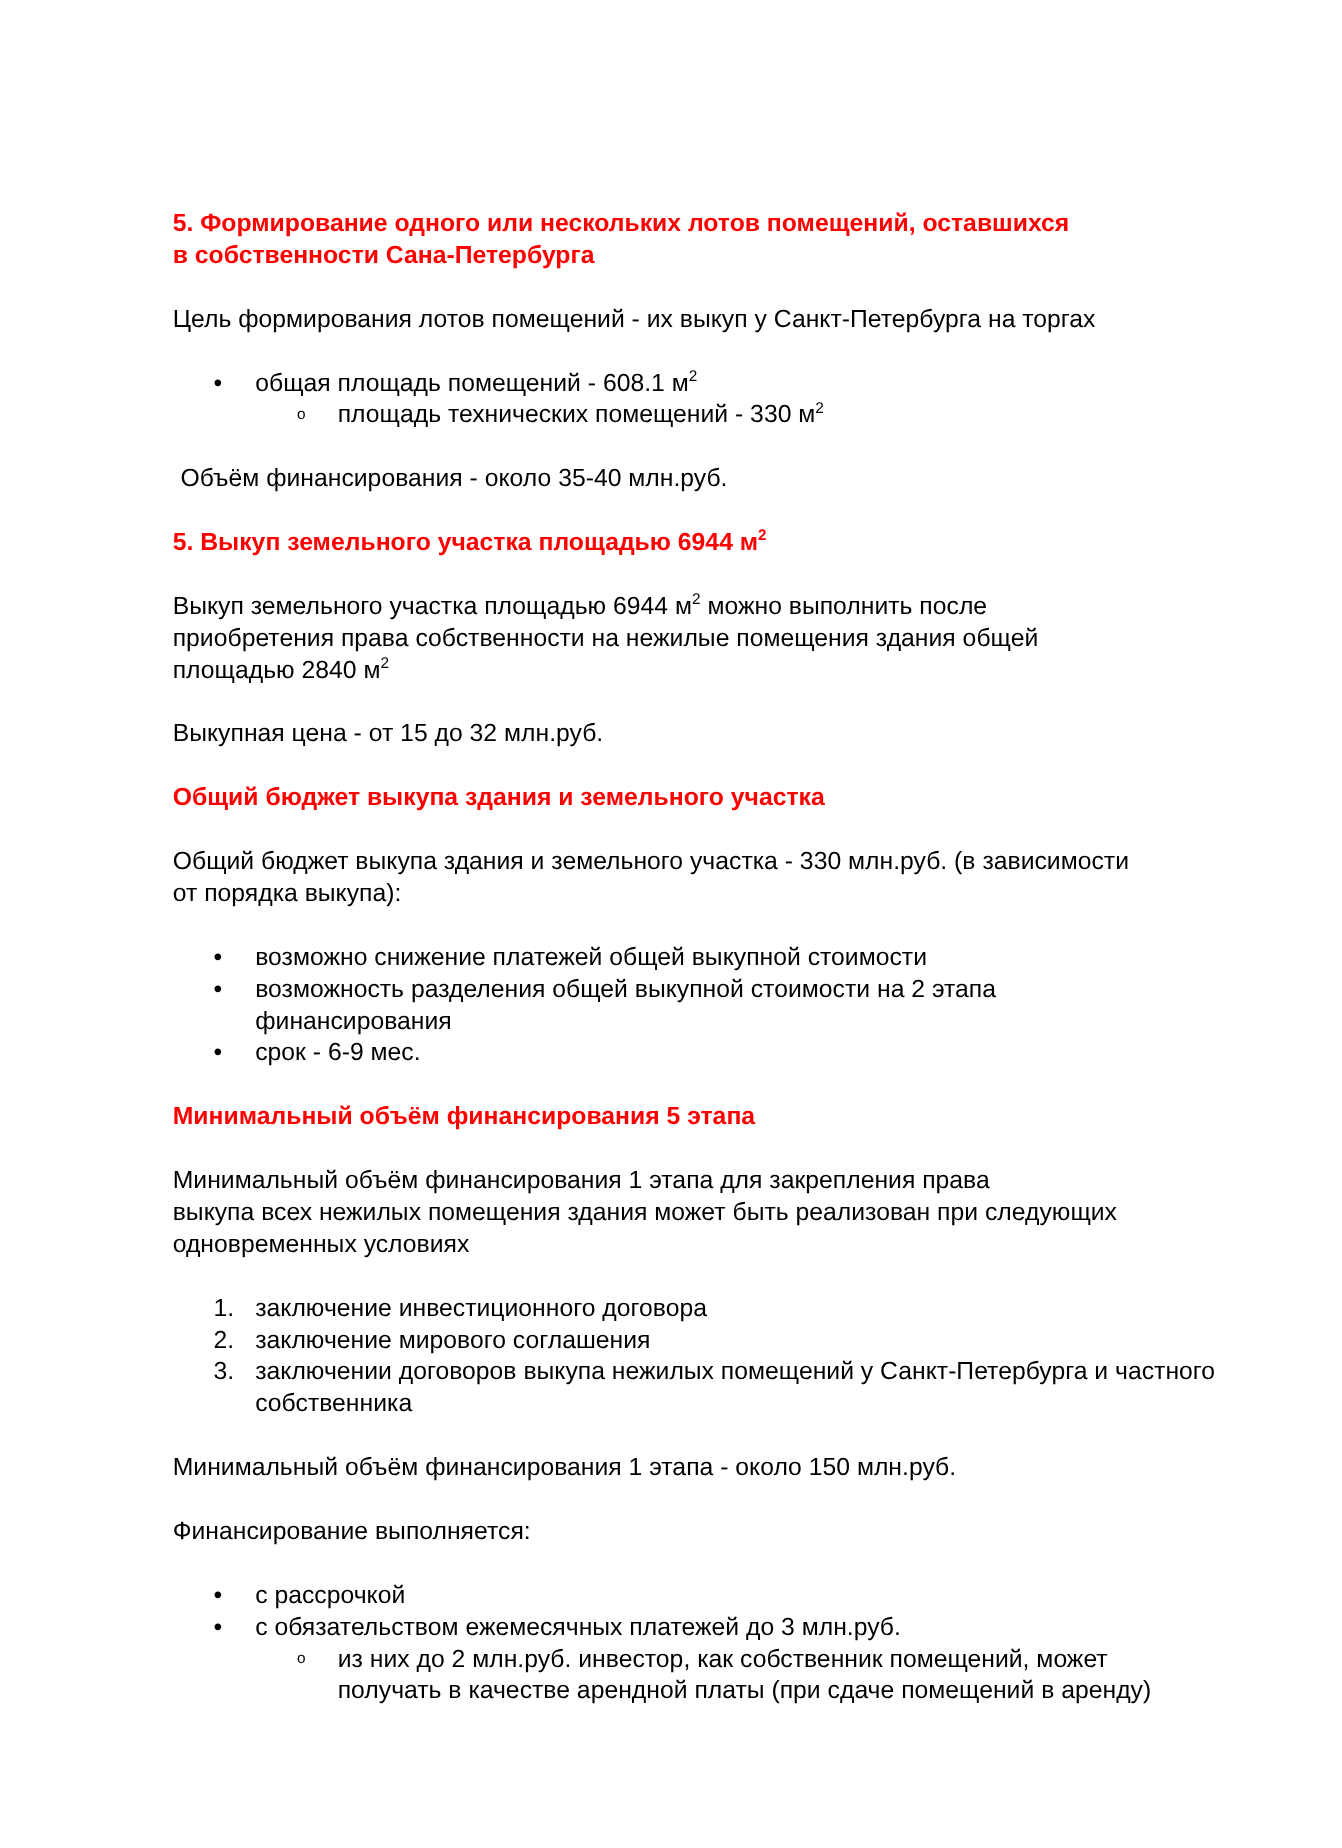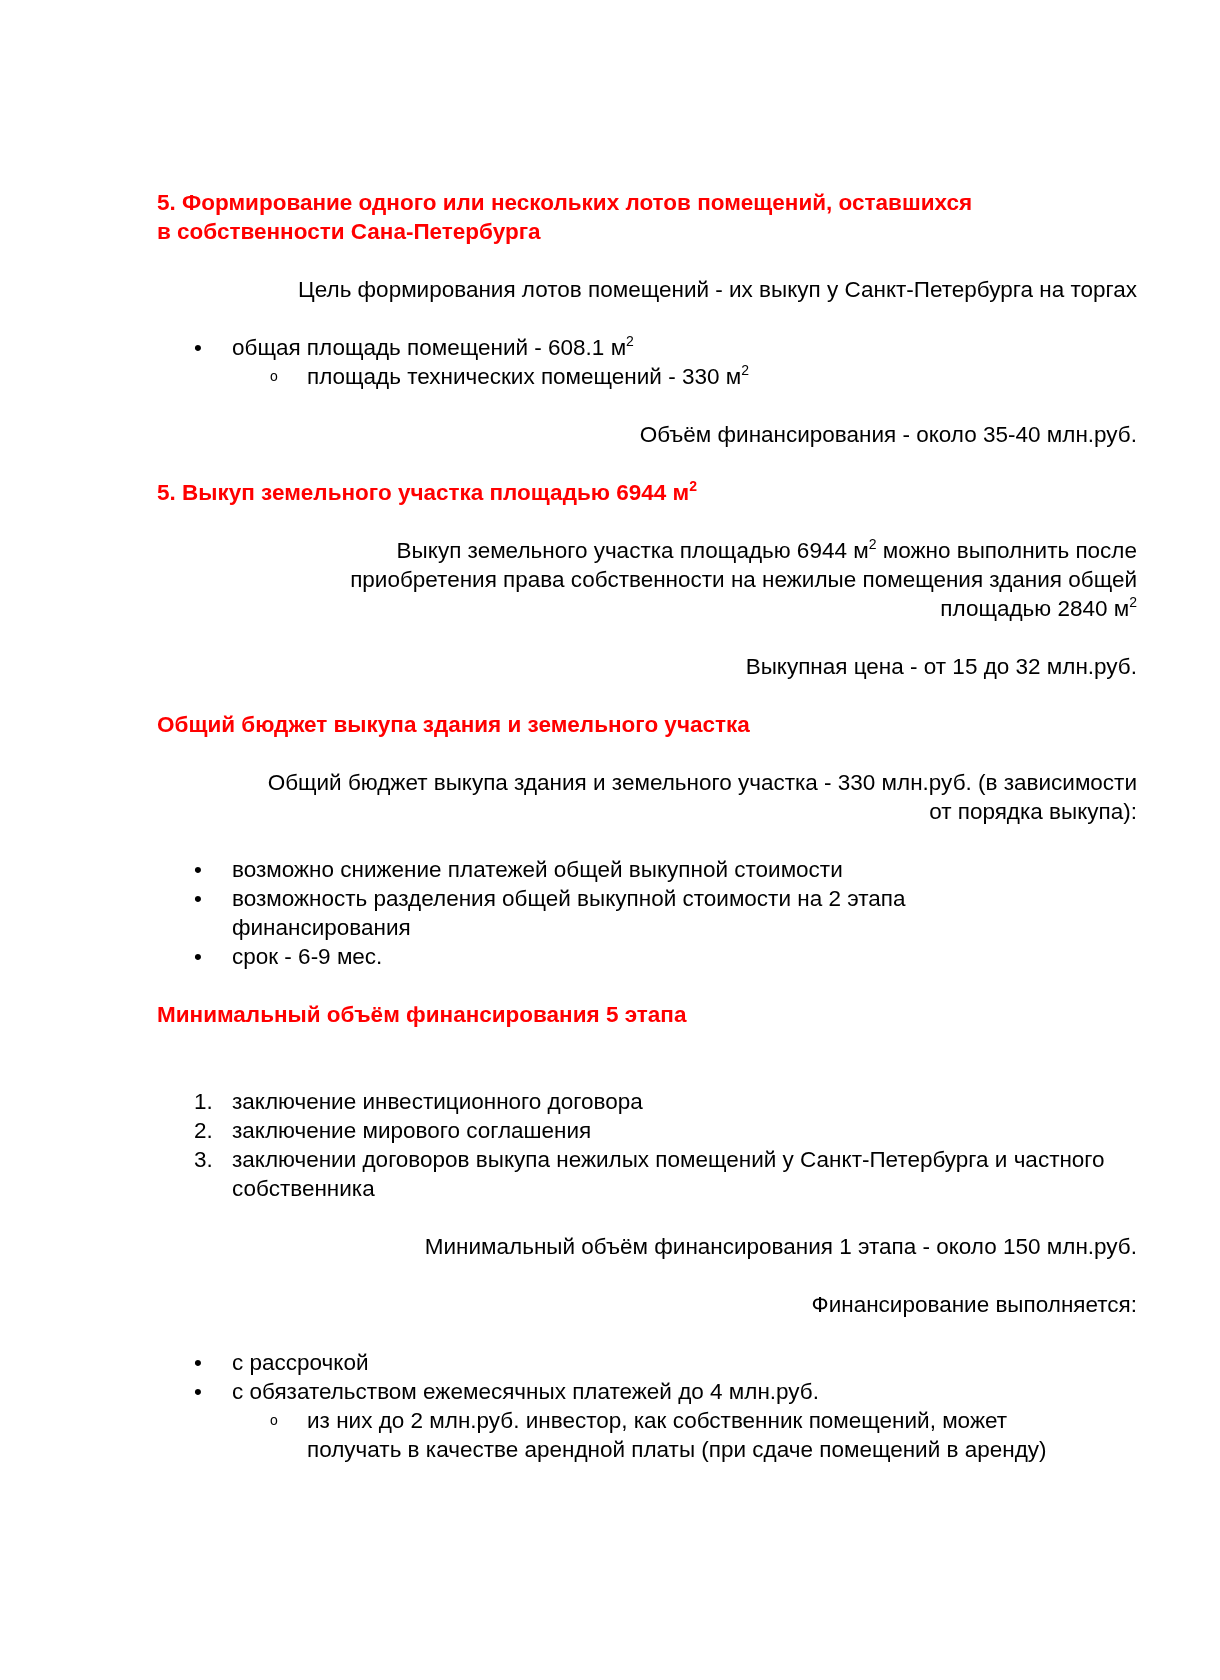--- a/index.html
+++ b/index.html
@@ -2,21 +2,21 @@
 <html><head>
 <meta charset="utf-8">
 <style>
   html, body { margin: 0; padding: 0; background: #ffffff; }
   body {
     width: 1220px; height: 1680px; position: relative; overflow: hidden;
     font-family: "Liberation Sans", sans-serif; color: #000000;
   }
   .page { position: absolute; left: 157px; top: 148px; width: 980px; margin-top: 40px; }
   .h { color: #ff0000; font-weight: bold; font-size: 22.5px; line-height: 29px; margin: 0; }
-  .p { font-size: 22.5px; line-height: 29px; margin: 0; text-align: right; }
+  .p { font-size: 22.5px; line-height: 29px; margin: 0; }
   sup { font-size: 14px; line-height: 0; vertical-align: 9px; }
   .gap-l { height: 29px; }
   ul, ol { margin: 0; padding: 0; list-style: none; }
   .li { position: relative; padding-left: 75px; font-size: 22.5px; line-height: 29px; }
   .li .marker { position: absolute; left: 37px; top: 0; }
   .li2 { position: relative; padding-left: 150px; font-size: 22.5px; line-height: 29px; }
   .li2 .marker { position: absolute; left: 113px; top: 0; font-size: 14px; }
   .oli { position: relative; padding-left: 75px; font-size: 22.5px; line-height: 29px; }
   .oli .marker { position: absolute; left: 37px; top: 0; }
   .indent1 { padding-left: 7px; }
@@ -78,20 +78,25 @@
     </li>
     <li class="li">
       <span class="marker">•</span>
       <span>срок - 6-9 мес.</span>
     </li>
   </ul>
   <div class="gap-l"></div>
 
   <h2 class="h">Минимальный объём финансирования 5 этапа</h2>
   <div class="gap-l"></div>
+  <p class="p">
+    <span>Минимальный объём финансирования 1 этапа для закрепления права</span><br>
+    <span>выкупа  всех нежилых помещения здания может быть реализован при следующих</span><br>
+    <span>одновременных условиях</span>
+  </p>
   <div class="gap-l"></div>
   <ol>
     <li class="oli">
       <span class="marker">1.</span>
       <span>заключение инвестиционного договора</span>
     </li>
     <li class="oli">
       <span class="marker">2.</span>
       <span>заключение мирового соглашения</span>
     </li>
@@ -105,20 +110,20 @@
   <div class="gap-l"></div>
   <p class="p">Финансирование выполняется:</p>
   <div class="gap-l"></div>
   <ul>
     <li class="li">
       <span class="marker">•</span>
       <span>с рассрочкой</span>
     </li>
     <li class="li">
       <span class="marker">•</span>
-      <span>с обязательством ежемесячных платежей до 4 млн.руб.</span>
+      <span>с обязательством ежемесячных платежей до 3 млн.руб.</span>
     </li>
     <li class="li2" style="width:790px;">
       <span class="marker">o</span>
       <span>из них до 2 млн.руб. инвестор, как собственник помещений, может получать в качестве арендной платы (при сдаче помещений в аренду)</span>
     </li>
   </ul>
 </div>
 
 </body></html>

